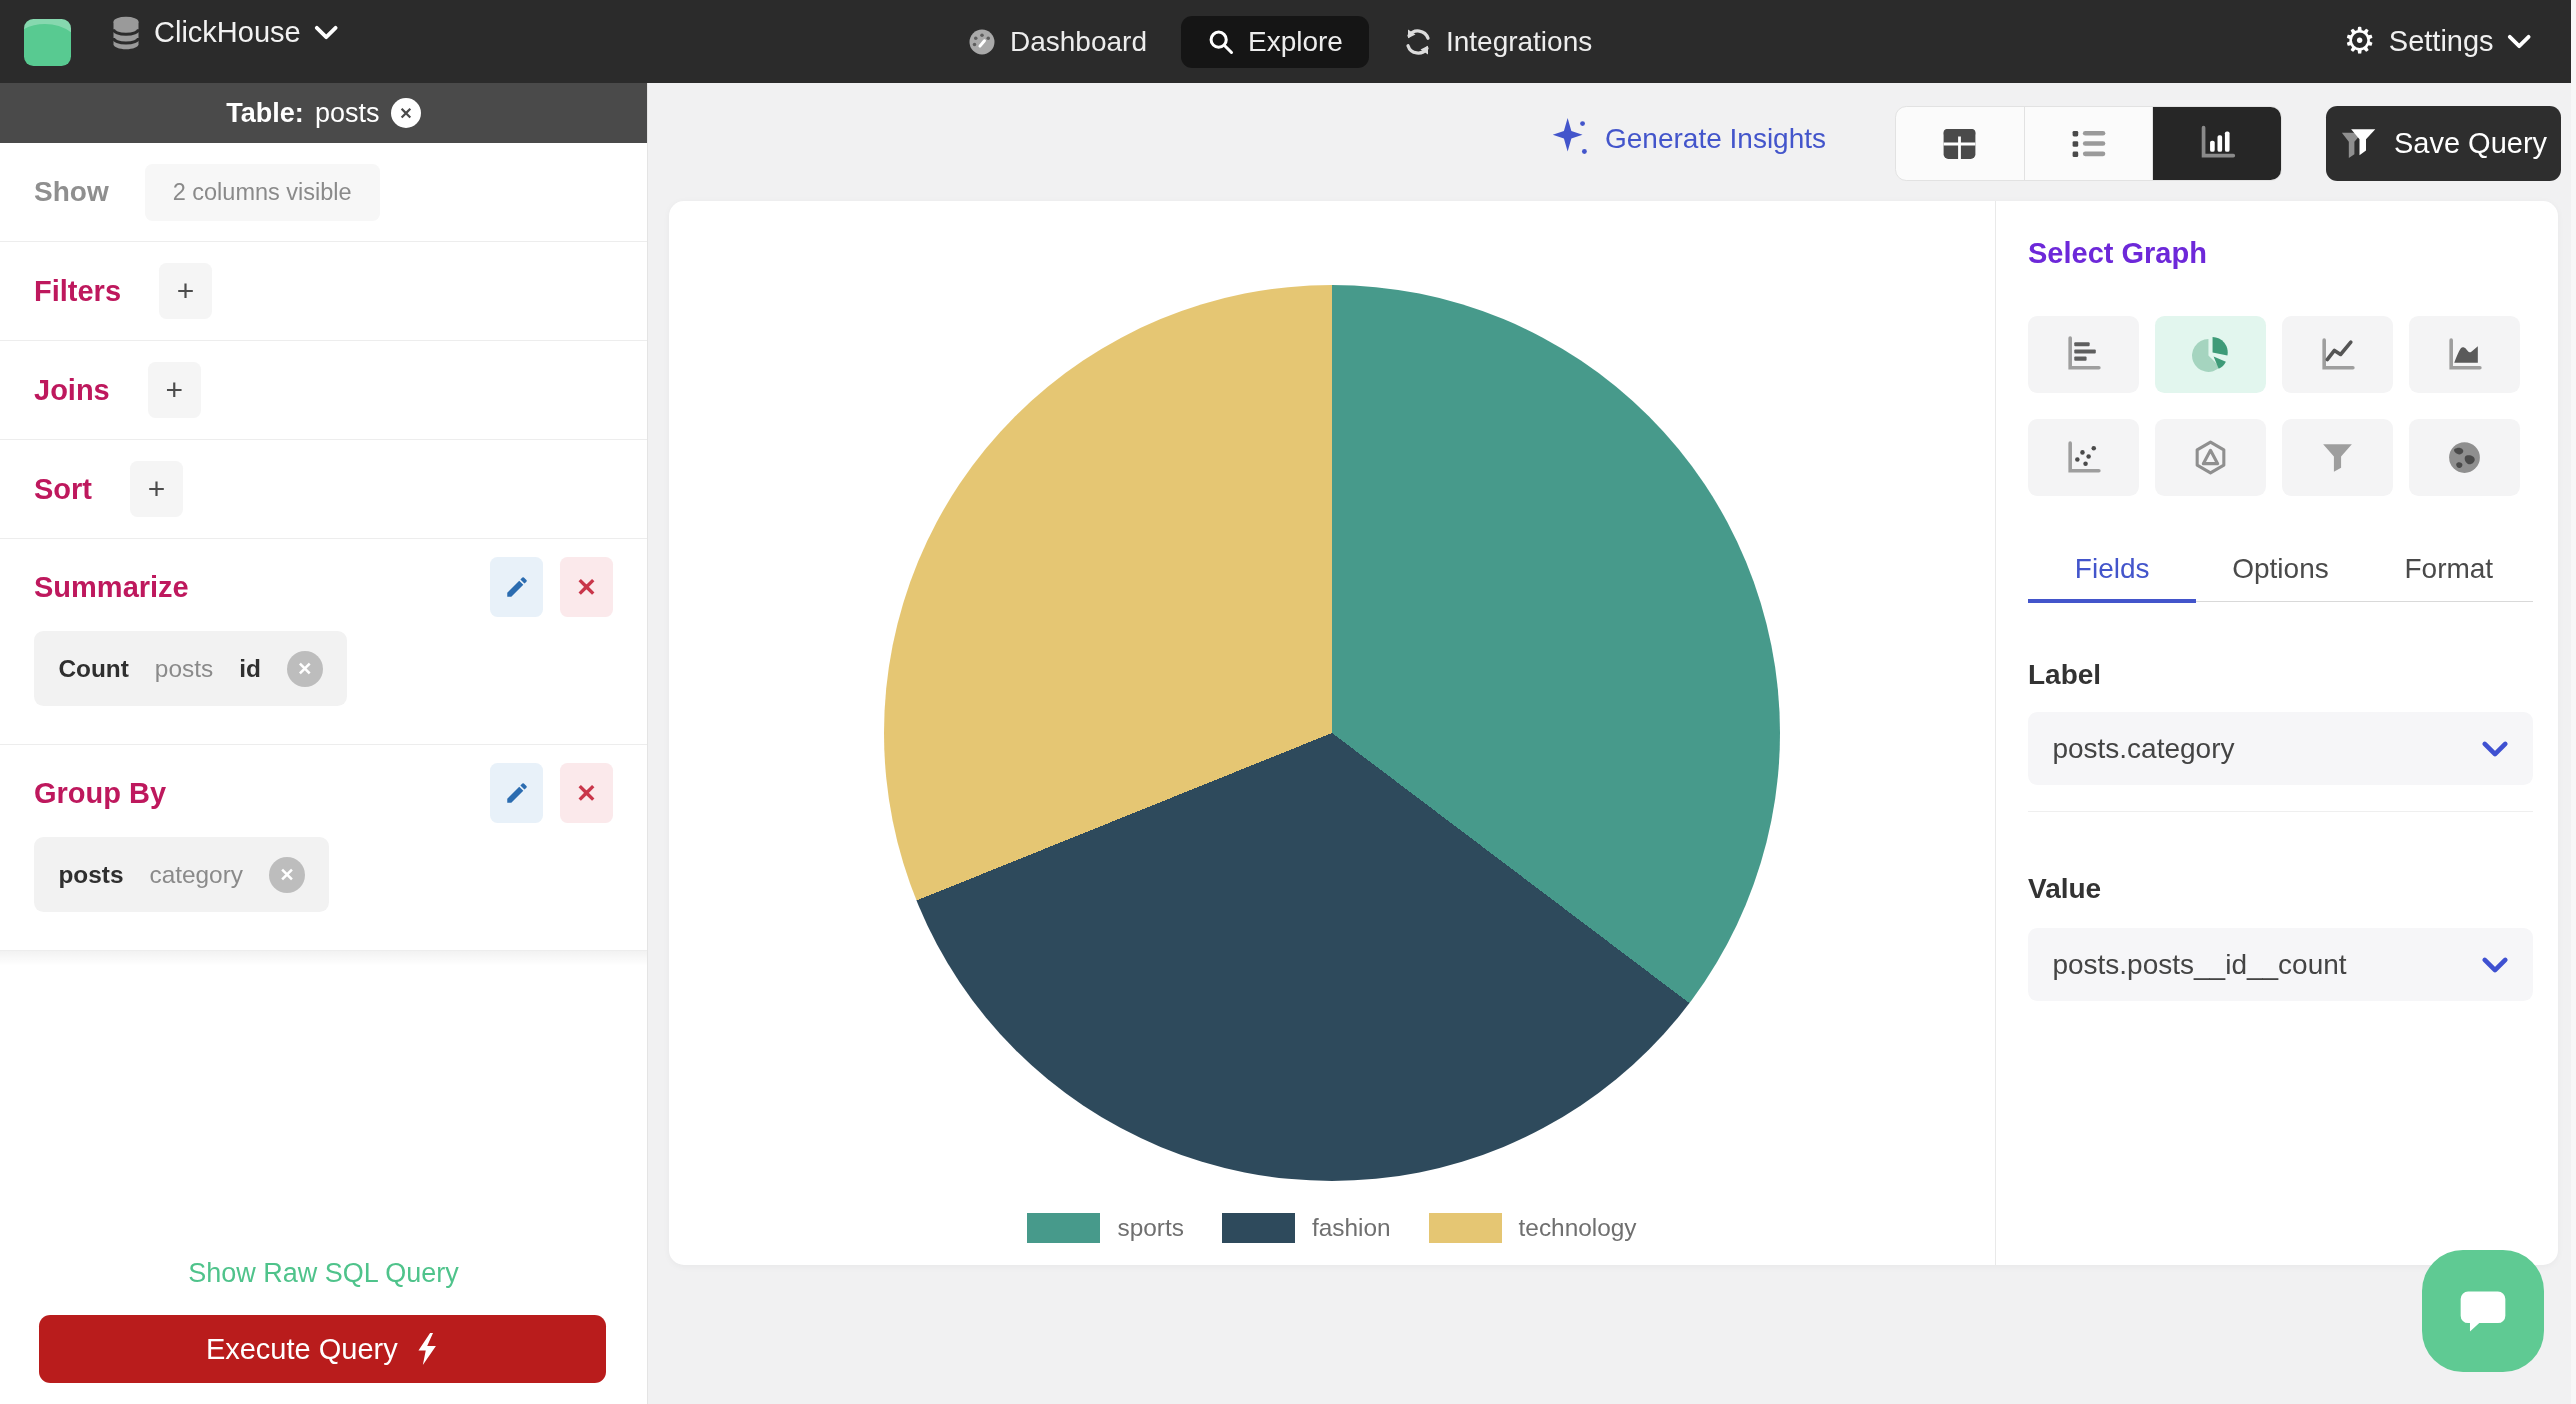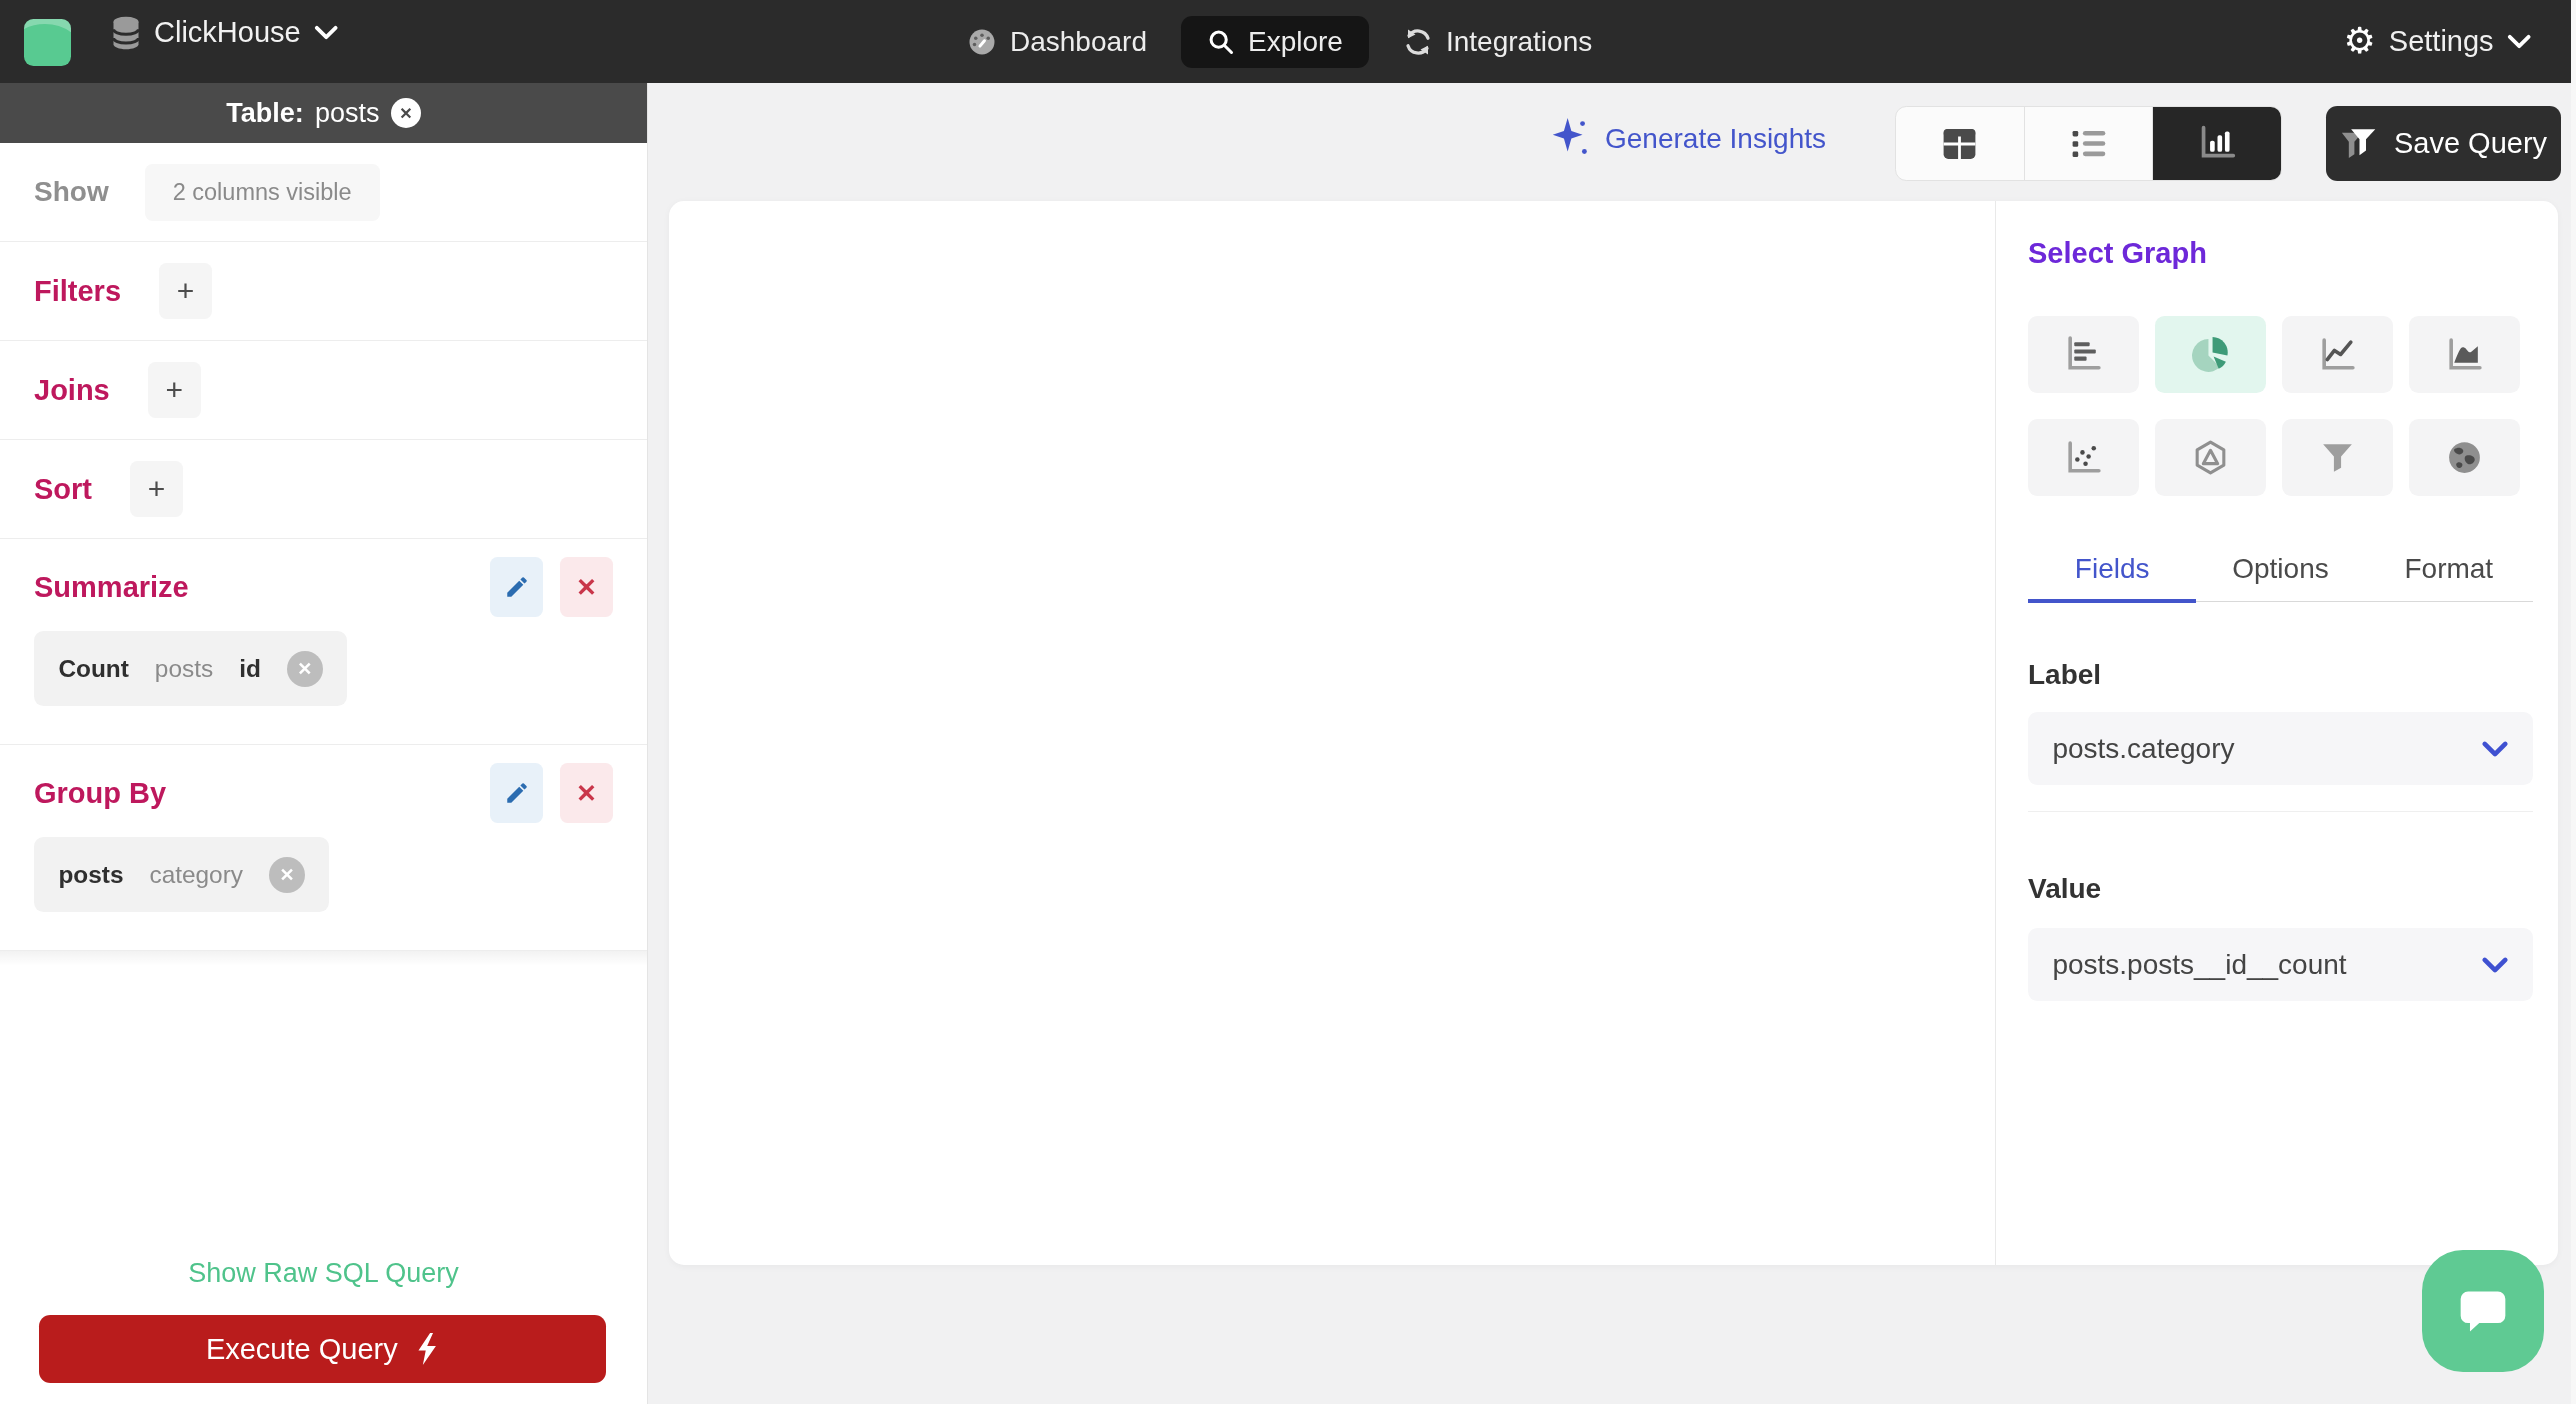--- a/index.html
+++ b/index.html
@@ -323,20 +323,37 @@
     <span>
       <svg width="39" height="34" viewBox="0 0 42 36">
         <path d="M2 6h22l-8.5 9.5V29l-6 4V15.5z" fill="#8f8f8f"></path>
         <path d="M12 2h26l-10 11v12l-7 5V13z" fill="#ffffff"></path>
       </svg>
     </span>
     <span>Save Query</span>
   </button>
 
   <section class="card">
+    <div class="chart-zone">
+      <div class="pie" style="background: conic-gradient(rgb(71, 154, 139) 0deg, rgb(71, 154, 139) 127.08deg, rgb(46, 74, 92) 127.08deg, rgb(46, 74, 92) 248.04deg, rgb(229, 198, 115) 248.04deg, rgb(229, 198, 115) 360deg);"></div>
+      <div class="legend">
+          <div class="legend-item">
+            <span class="legend-swatch" style="background: rgb(71, 154, 139);"></span>
+            <span class="legend-label">sports</span>
+          </div>
+          <div class="legend-item">
+            <span class="legend-swatch" style="background: rgb(46, 74, 92);"></span>
+            <span class="legend-label">fashion</span>
+          </div>
+          <div class="legend-item">
+            <span class="legend-swatch" style="background: rgb(229, 198, 115);"></span>
+            <span class="legend-label">technology</span>
+          </div>
+        </div>
+    </div>
 
     <div class="config-zone">
       <div class="sg-title">Select Graph</div>
 
       <div class="graph-grid">
         <button class="gbtn">
           <span>
             <svg width="41" height="41" viewBox="0 0 40 40">
               <path d="M7 4v29h28" fill="none" stroke="#9e9e9e" stroke-width="3.5" stroke-linecap="round"></path>
               <rect x="11" y="8" width="15" height="4" rx="1" fill="#5e5e5e"></rect>

